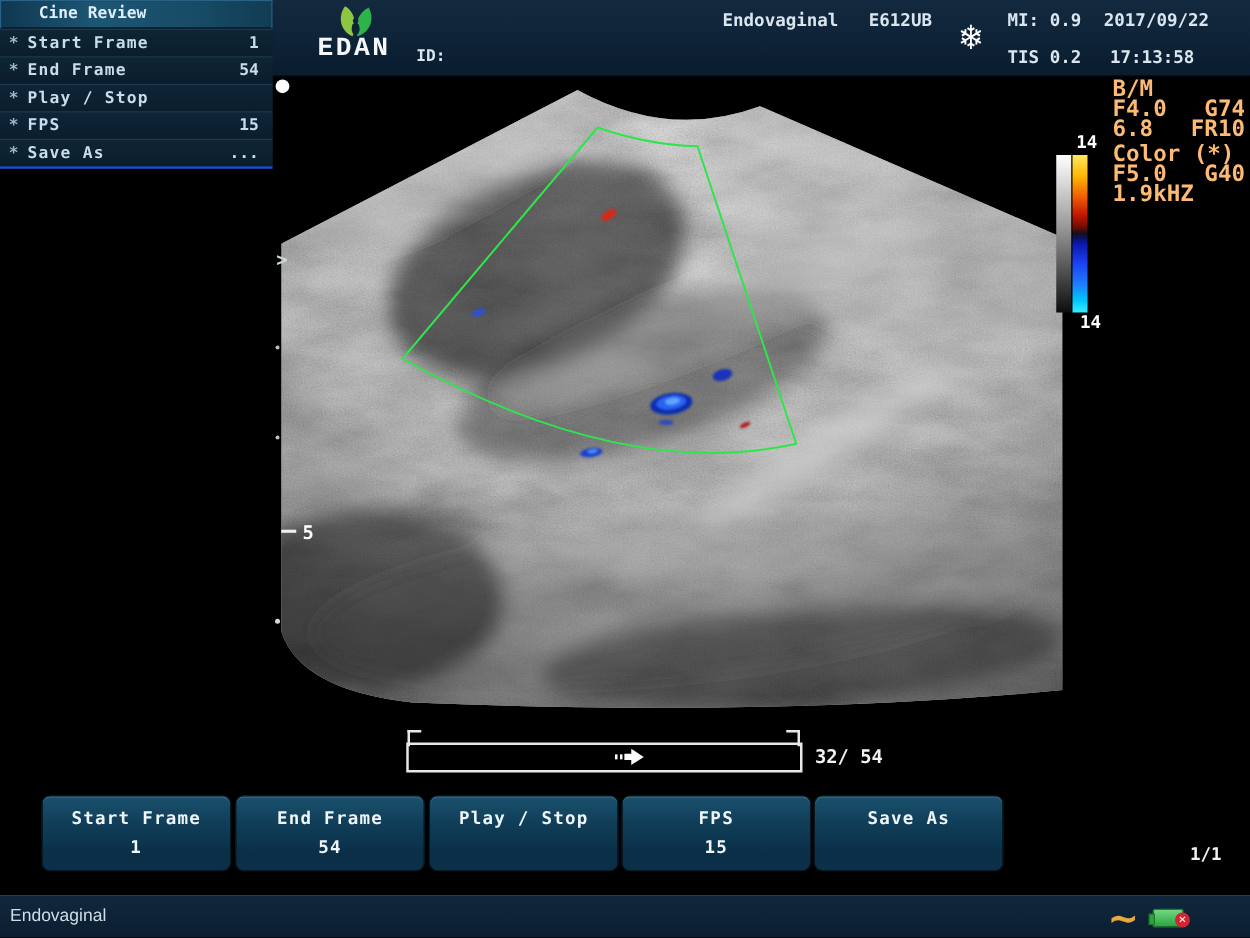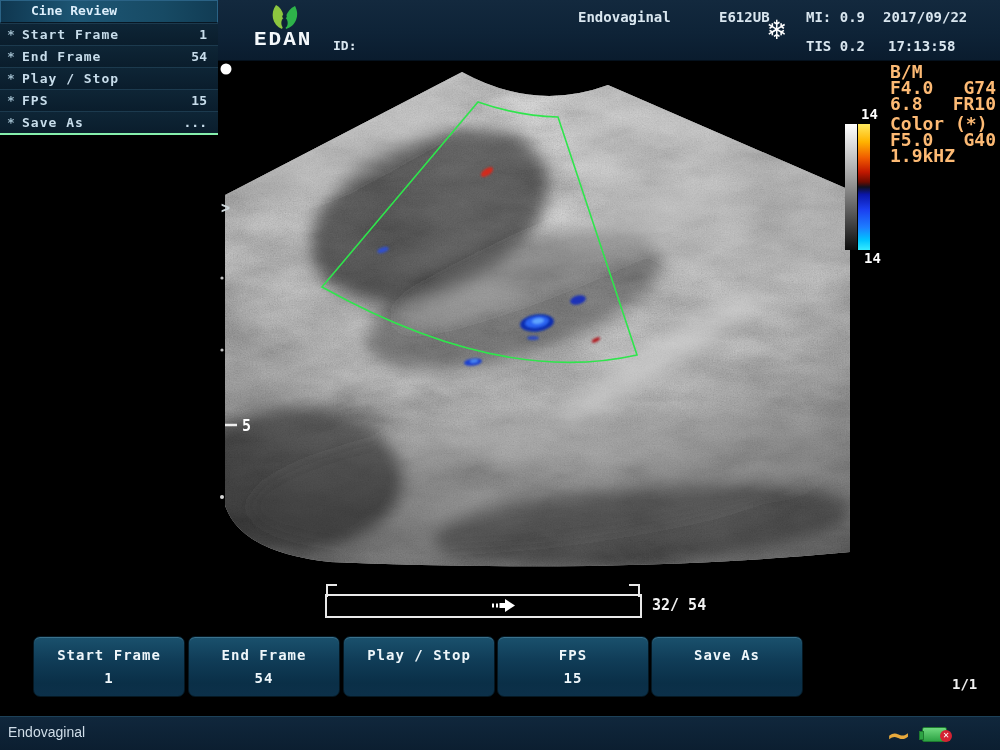--- a/index.html
+++ b/index.html
@@ -10,21 +10,21 @@
           background:linear-gradient(180deg,#13293e 0%,#0e2337 55%,#0a1c2e 100%);
           border-bottom:1px solid #04101c;}
   .logo{position:absolute;left:238px;top:0;width:90px;height:60px;}
   .logo-leaves{position:absolute;left:28px;top:3px;}
   .logo-text{position:absolute;left:16px;top:28px;color:#f4f8fb;font-family:Liberation Mono, monospace;
              font-weight:bold;font-size:21px;letter-spacing:2px;}
   .id-label{position:absolute;left:333px;top:38px;color:#d9e6ef;font-size:13px;font-weight:bold;}
   .tb-text{position:absolute;color:#d9e6ef;font-size:14px;font-weight:bold;white-space:pre;}
   .freeze{position:absolute;left:768px;top:12px;color:#ffffff;font-size:29px;line-height:34px;}
   
-  .menu{position:absolute;left:0;top:0;width:218px;background:#0b1e2e;border-bottom:2px solid #86efac;}
+  .menu{position:absolute;left:0;top:0;width:218px;background:#0b1e2e;border-bottom:2px solid #1d4ed8;}
   .menu-header{height:21px;background:linear-gradient(90deg,#0f3750 0%,#1d5674 35%,#174a64 75%,#113c54 100%);
                border:1px solid #2a6285;border-bottom:1px solid #071724;
                color:#dceefb;font-size:13px;font-weight:bold;line-height:20px;padding-left:30px;}
   .menu-row{height:21px;display:flex;align-items:center;border-top:1px solid #1c3a4e;
             background:linear-gradient(180deg,#0e2536 0%,#0a1d2c 100%);
             color:#c8dde b;color:#c8ddeb;font-size:13px;font-weight:bold;}
   .menu-star{width:22px;text-align:center;color:#9db9c9;flex:0 0 22px;}
   .menu-label{flex:1;letter-spacing:1px;}
   .menu-value{padding-right:11px;text-align:right;}
   
@@ -78,21 +78,21 @@
       <svg class="logo-leaves" width="38" height="28" viewBox="0 0 38 28">
         <path d="M16 26 C6 22 4 10 10 2 C18 6 20 18 16 26 Z" fill="#8dc63f"></path>
         <path d="M20 26 C30 23 34 12 29 3 C20 7 17 18 20 26 Z" fill="#2eb34a"></path>
         <ellipse cx="18.5" cy="20" rx="3.2" ry="5" fill="#0e2337"></ellipse>
         <circle cx="18.5" cy="13.5" r="2.2" fill="#0e2337"></circle>
       </svg>
       <div class="logo-text">EDAN</div>
     </div>
     <div class="id-label">ID:</div>
     <div class="tb-text" style="left:578px;top:9px;">Endovaginal</div>
-    <div class="tb-text" style="left:695px;top:9px;margin-left:24px;">E612UB</div>
+    <div class="tb-text" style="left:695px;top:9px;">E612UB</div>
     <div class="freeze">❄</div>
     <div class="tb-text" style="left:806px;top:9px;">MI: 0.9</div>
     <div class="tb-text" style="left:806px;top:38px;">TIS 0.2</div>
     <div class="tb-text" style="left:883px;top:9px;">2017/09/22</div>
     <div class="tb-text" style="left:888px;top:38px;">17:13:58</div>
   </div>
 
   <svg width="1000" height="750" viewBox="0 0 1000 750" style="position:absolute;left:0;top:0;">
     <defs>
       <filter id="speckle" x="0%" y="0%" width="100%" height="100%">

